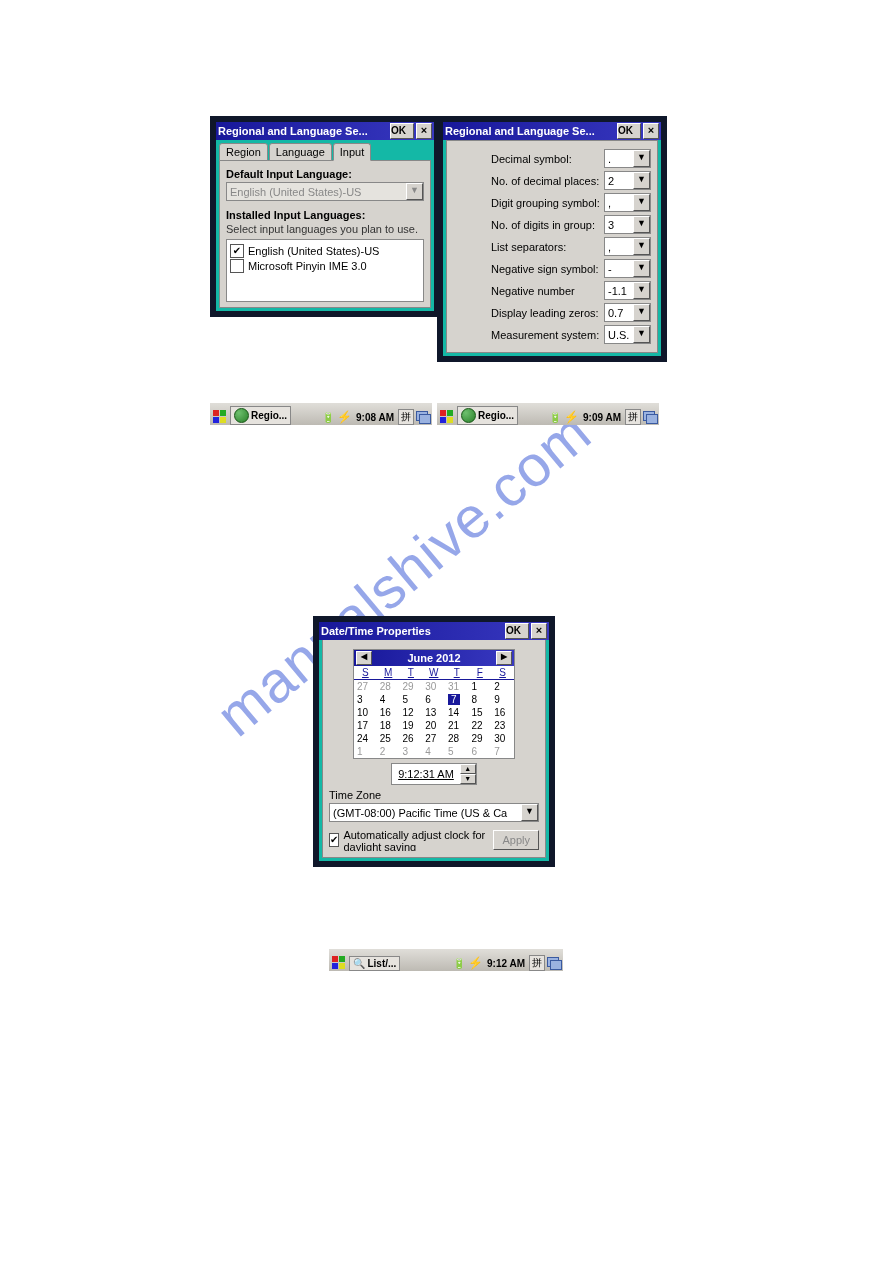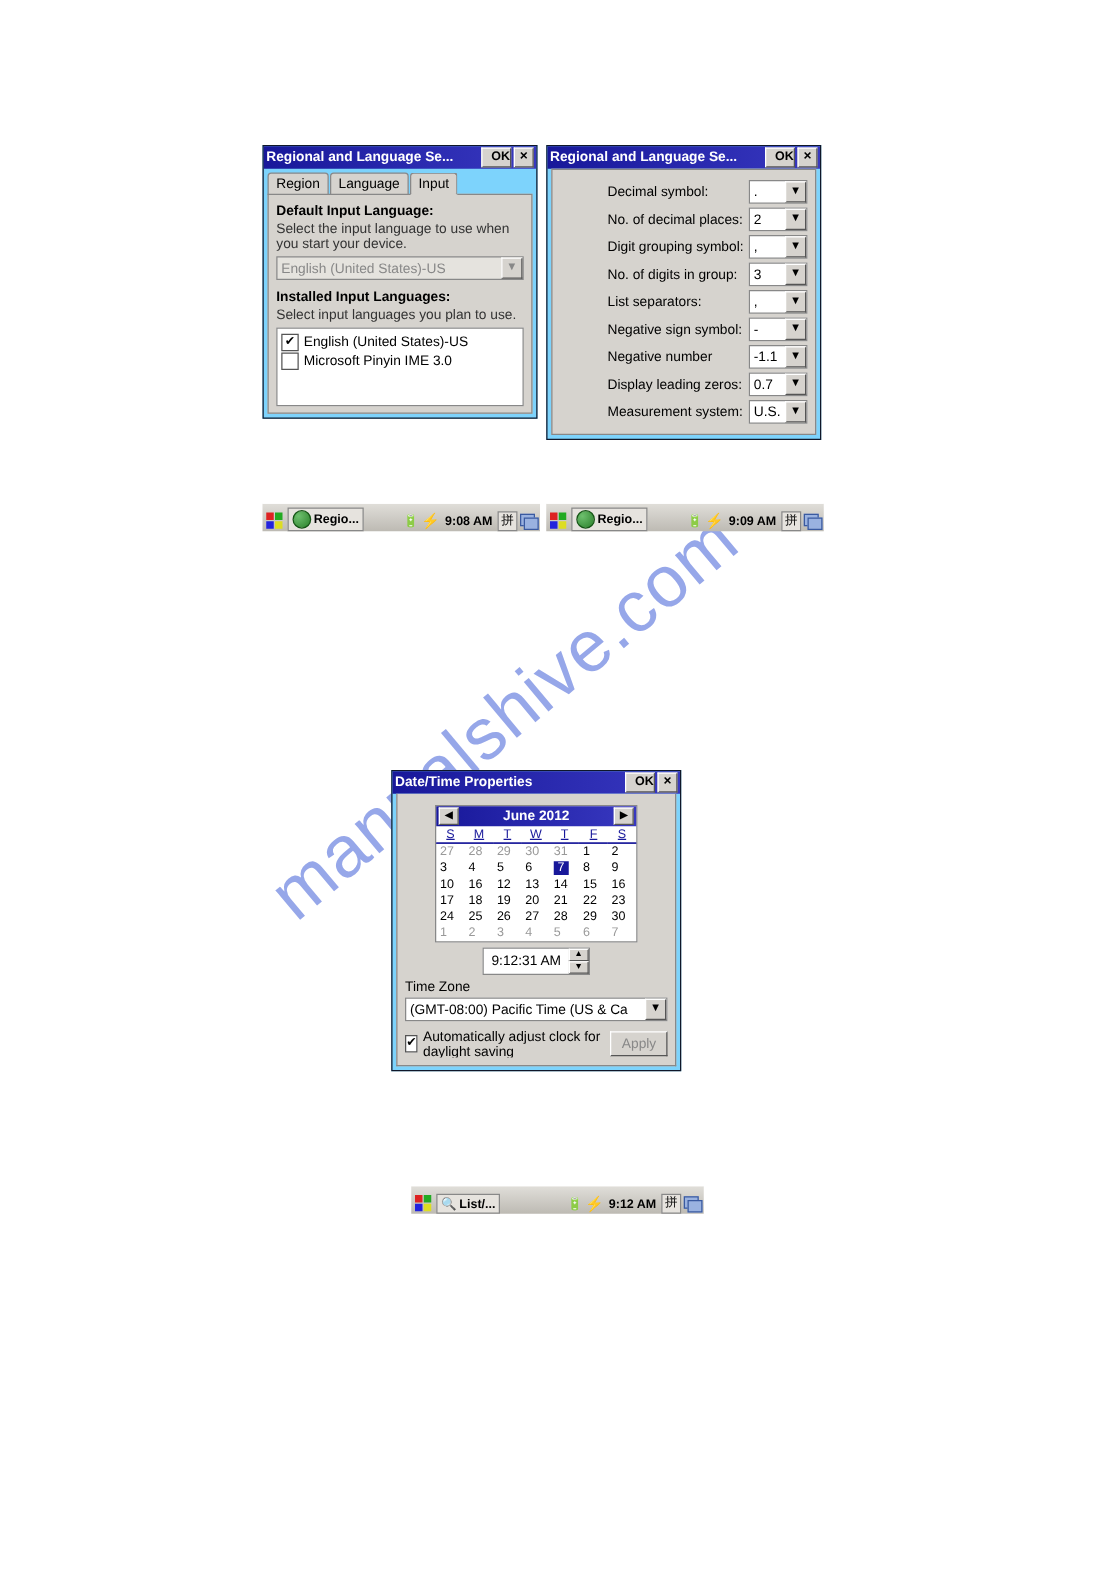--- a/index.html
+++ b/index.html
@@ -1,19 +1,19 @@
 <!DOCTYPE html>
 <html><head>
 <meta charset="utf-8">
 <style>
 body { margin:0; font-family: Tahoma, sans-serif; font-size:11px; background:#fff; width:893px; height:1263px; position:relative; }
-.win { position:absolute; border:1px solid #0f172a; background:#7dd3fc; }
+.win { position:absolute; border:6px solid #0f172a; background:#14b8a6; }
 .titlebar { background:linear-gradient(to right,#18189a,#3838c0); color:#fff; height:18px; display:flex; align-items:center; padding:0 2px; font-weight:bold; }
 .titlebar .title { flex:1; overflow:hidden; white-space:nowrap; text-overflow:ellipsis; }
-.titlebar .ok { background:#d6d3ce; color:#000; font-weight:bold; font-size:10px; border:1px solid #fff; border-right-color:#555; border-bottom-color:#555; width:22px; height:14px; text-align:right; line-height:13px; margin-left:16px; cursor:pointer;}
+.titlebar .ok { background:#d6d3ce; color:#000; font-weight:bold; font-size:10px; border:1px solid #fff; border-right-color:#555; border-bottom-color:#555; width:22px; height:14px; text-align:left; line-height:13px; margin-left:16px; cursor:pointer;}
 .titlebar .close { background:#d6d3ce; color:#000; font-weight:bold; font-size:11px; border:1px solid #fff; border-right-color:#555; border-bottom-color:#555; width:14px; height:14px; text-align:center; line-height:12px; margin-left:2px; cursor:pointer;}
 .tabs { display:flex; padding:3px 3px 0 3px; margin-bottom:-1px;}
 .tab { border:1px solid #888; background:#d6d3ce; padding:2px 6px; margin-right:1px; border-top-left-radius:3px; border-top-right-radius:3px; cursor:pointer; font-size:11px;}
 .tab.active { border-bottom:1px solid #d6d3ce; background:#d6d3ce; position:relative; z-index:2;}
 .panel { border:1px solid #888; background:#d6d3ce; margin:0 3px 3px 3px; padding:5px 6px; }
 .heading { font-weight:bold; font-size:11px; margin:2px 0;}
 .desc { color:#333; margin:1px 0 4px 0; }
 .select { display:flex; border:1px solid #888; background:#fff; height:17px; align-items:center; }
 .select.disabled { background:#e5e3de; color:#888;}
 .select .val { flex:1; padding:0 3px; overflow:hidden; white-space:nowrap;}
@@ -34,21 +34,21 @@
 .cal .hdr { background:linear-gradient(to right,#18189a,#3838c0); color:#fff; font-weight:bold; height:16px; display:flex; align-items:center; padding:0 2px;}
 .cal .nav { width:14px; height:12px; background:#d6d3ce; border:1px solid #fff; border-right-color:#555; border-bottom-color:#555; text-align:center; font-size:8px; line-height:10px; color:#000; cursor:pointer;}
 .cal .mtitle { flex:1; text-align:center;}
 .cal table { width:100%; border-collapse:collapse; font-size:10px;}
 .cal th { color:#18189a; font-weight:normal; border-bottom:1px solid #18189a; padding:1px 0; text-decoration:underline;}
 .cal td { text-align:left; padding:1px 3px; color:#000;}
 .cal td.dim { color:#999;}
 .cal td.sel span { background:#18189a; color:#fff; padding:0 3px;}
 .timebox { text-align:center; margin:4px 0;}
 .timebox .tinput { display:inline-flex; border:1px solid #888; background:#fff; align-items:center;}
-.timebox .tval { padding:2px 6px;}
+.timebox .tval { padding:2px 6px;text-decoration:underline;}
 .timebox .spin { display:flex; flex-direction:column;}
 .timebox .spin div { width:14px; height:8px; background:#d6d3ce; border:1px solid #fff; border-right-color:#555; border-bottom-color:#555; font-size:7px; text-align:center; line-height:7px;}
 .applybtn { border:1px solid #fff; border-right-color:#555; border-bottom-color:#555; background:#d6d3ce; padding:3px 8px; color:#888; cursor:pointer;}
 .watermark { position:absolute; font-size:58px; font-weight:500; color:#6b82e0; opacity:0.7; transform:rotate(-40deg); pointer-events:none; left:170px; top:540px; letter-spacing:1px;}
 .flag { display:inline-block; width:14px; height:14px; position:relative;}
 .flag::before { content:""; position:absolute; width:6px; height:6px; background:#d22; top:0; left:0;}
 .flag::after { content:""; position:absolute; width:6px; height:6px; background:#2a2; top:0; left:7px; box-shadow:-7px 7px 0 #22d, 0 7px 0 #dd2;}
 .globe { width:13px; height:13px; border-radius:50%; background:radial-gradient(circle at 30% 30%, #6ec06e, #2a802a); display:inline-block; border:1px solid #155515;}
 .bolt { color:#ff8c00; font-size:12px;}
 .stack { display:inline-block; width:14px; height:12px; position:relative;}
@@ -67,21 +67,20 @@
     <span class="ok">OK</span>
     <span class="close">×</span>
   </div>
   <div class="tabs" id="tabs1">
       <span class="tab">Region</span>
       <span class="tab">Language</span>
       <span class="tab active">Input</span>
     </div>
   <div class="panel">
     <div class="heading">Default Input Language:</div>
-    <div class="desc">Select the input language to use when you start your device.</div>
     <div class="select disabled">
       <span class="val">English (United States)-US</span>
       <span class="arrow">▼</span>
     </div>
     <div class="heading" style="margin-top:8px;">Installed Input Languages:</div>
     <div class="desc">Select input languages you plan to use.</div>
     <div class="listbox" id="langs1">
         <div class="chk">
           <span class="box">✔</span>
           <span>English (United States)-US</span>

